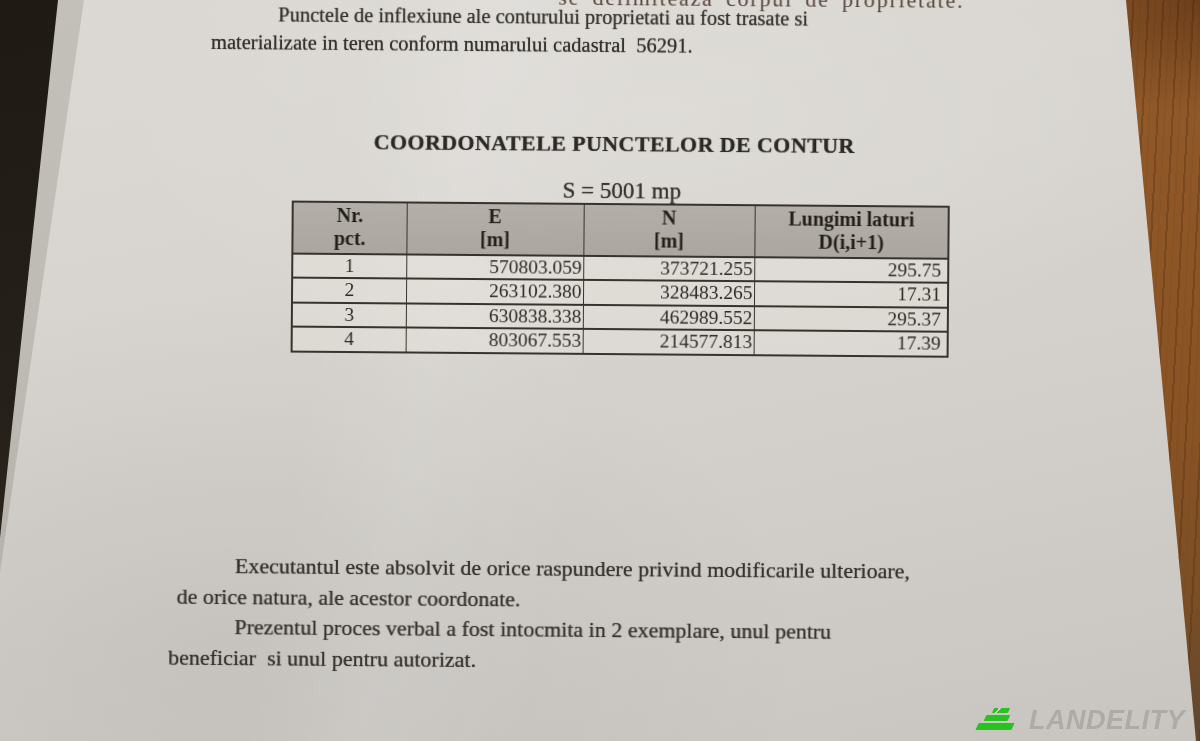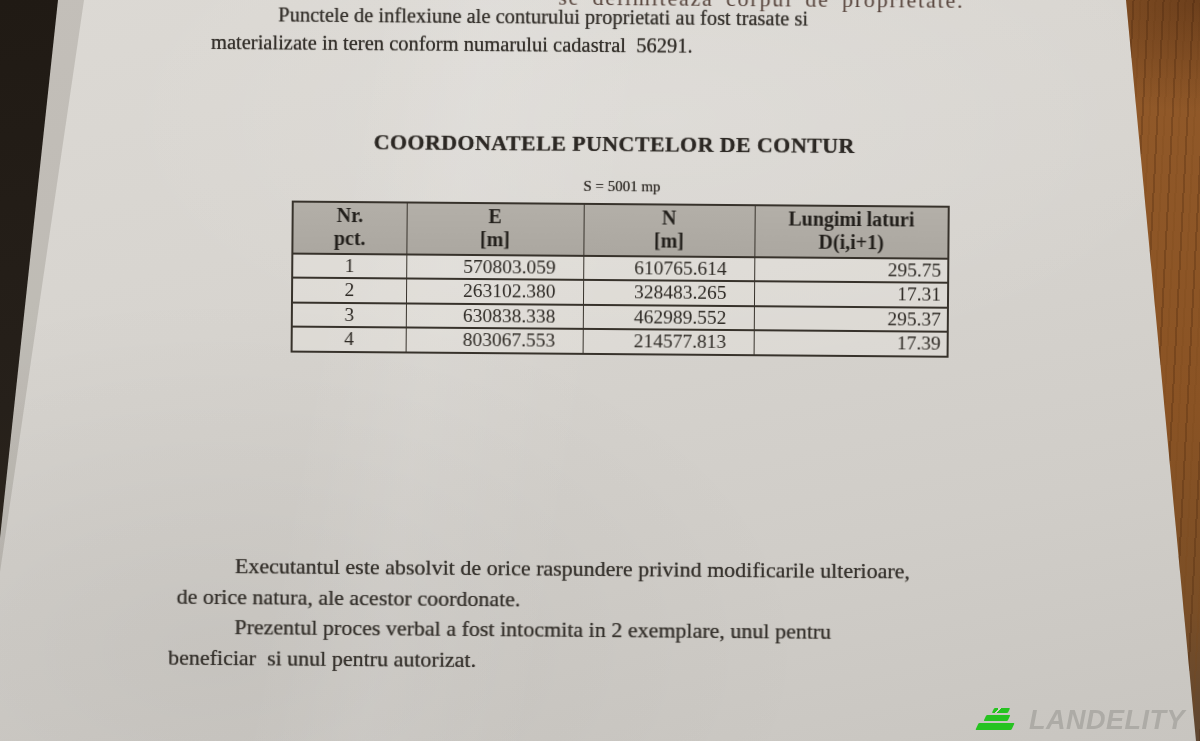--- a/index.html
+++ b/index.html
@@ -42,36 +42,36 @@
   }
   .t{position:absolute;white-space:pre;text-shadow:0 0 0.8px rgba(55,50,45,0.85);}
   .clip-line{
     position:absolute;left:556px;top:-15px;white-space:pre;
     font-size:22px;letter-spacing:1.8px;word-spacing:5px;
     color:#55423a;filter:blur(0.35px);
   }
   .intro1{left:276px;top:6px;font-size:20.5px;}
   .intro2{left:209px;top:34px;font-size:20.5px;}
   .title{left:613px;top:131px;transform:translateX(-50%);font-size:22px;font-weight:bold;letter-spacing:0.4px;color:#2c2824;}
-  .area{left:621px;top:178px;transform:translateX(-50%);font-size:15px;}
+  .area{left:621px;top:178px;transform:translateX(-50%);font-size:23px;}
   .coords{
     position:absolute;left:291px;top:203px;width:656px;
     border-collapse:collapse;table-layout:fixed;
     font-size:19.5px;color:#2e2a25;
     border:2.6px solid #37322b;
   }
   .coords th,.coords td{border:1.6px solid #37322b;overflow:hidden;}
   .coords th{
     background:linear-gradient(180deg,#b3afa8 0%,#aba7a0 100%);
     font-weight:bold;font-size:20px;line-height:1.14;
     padding:1px 0 3px;border-bottom-width:2.4px;color:#221f1b;
   }
   .coords td{height:22.5px;line-height:22.5px;padding:0;border-bottom-width:2.2px;background:rgba(235,232,227,0.35);}
   .coords td.c-nr{text-align:center;}
-  .coords td.c-e,.coords td.c-n{text-align:right;padding-right:27px;}
+  .coords td.c-e,.coords td.c-n{text-align:right;padding-right:1px;}
   .coords td.c-d{text-align:right;padding-right:6px;}
   .c1{left:237px;top:556px;font-size:22px;}
   .c2{left:179px;top:587px;font-size:22px;}
   .c3{left:237px;top:617px;font-size:22px;}
   .c4{left:171px;top:648px;font-size:22px;}
   
   .watermark{position:absolute;right:15px;bottom:9px;display:flex;align-items:flex-end;gap:12px;}
   .wm-icon{position:relative;width:40px;height:24px;flex:none;}
   .wm-bar{position:absolute;transform:skewX(-25deg);border-radius:1px;background:#26c321;}
   .wm-bar1{left:16px;top:0;width:16px;height:5px;
@@ -127,21 +127,21 @@
           <th>
             <div>Lungimi laturi</div>
             <div>D(i,i+1)</div>
           </th>
         </tr>
       </thead>
       <tbody>
         <tr>
           <td class="c-nr">1</td>
           <td class="c-e">570803.059</td>
-          <td class="c-n">610765.614</td>
+          <td class="c-n">373721.255</td>
           <td class="c-d">295.75</td>
         </tr>
         <tr>
           <td class="c-nr">2</td>
           <td class="c-e">263102.380</td>
           <td class="c-n">328483.265</td>
           <td class="c-d">17.31</td>
         </tr>
         <tr>
           <td class="c-nr">3</td>

